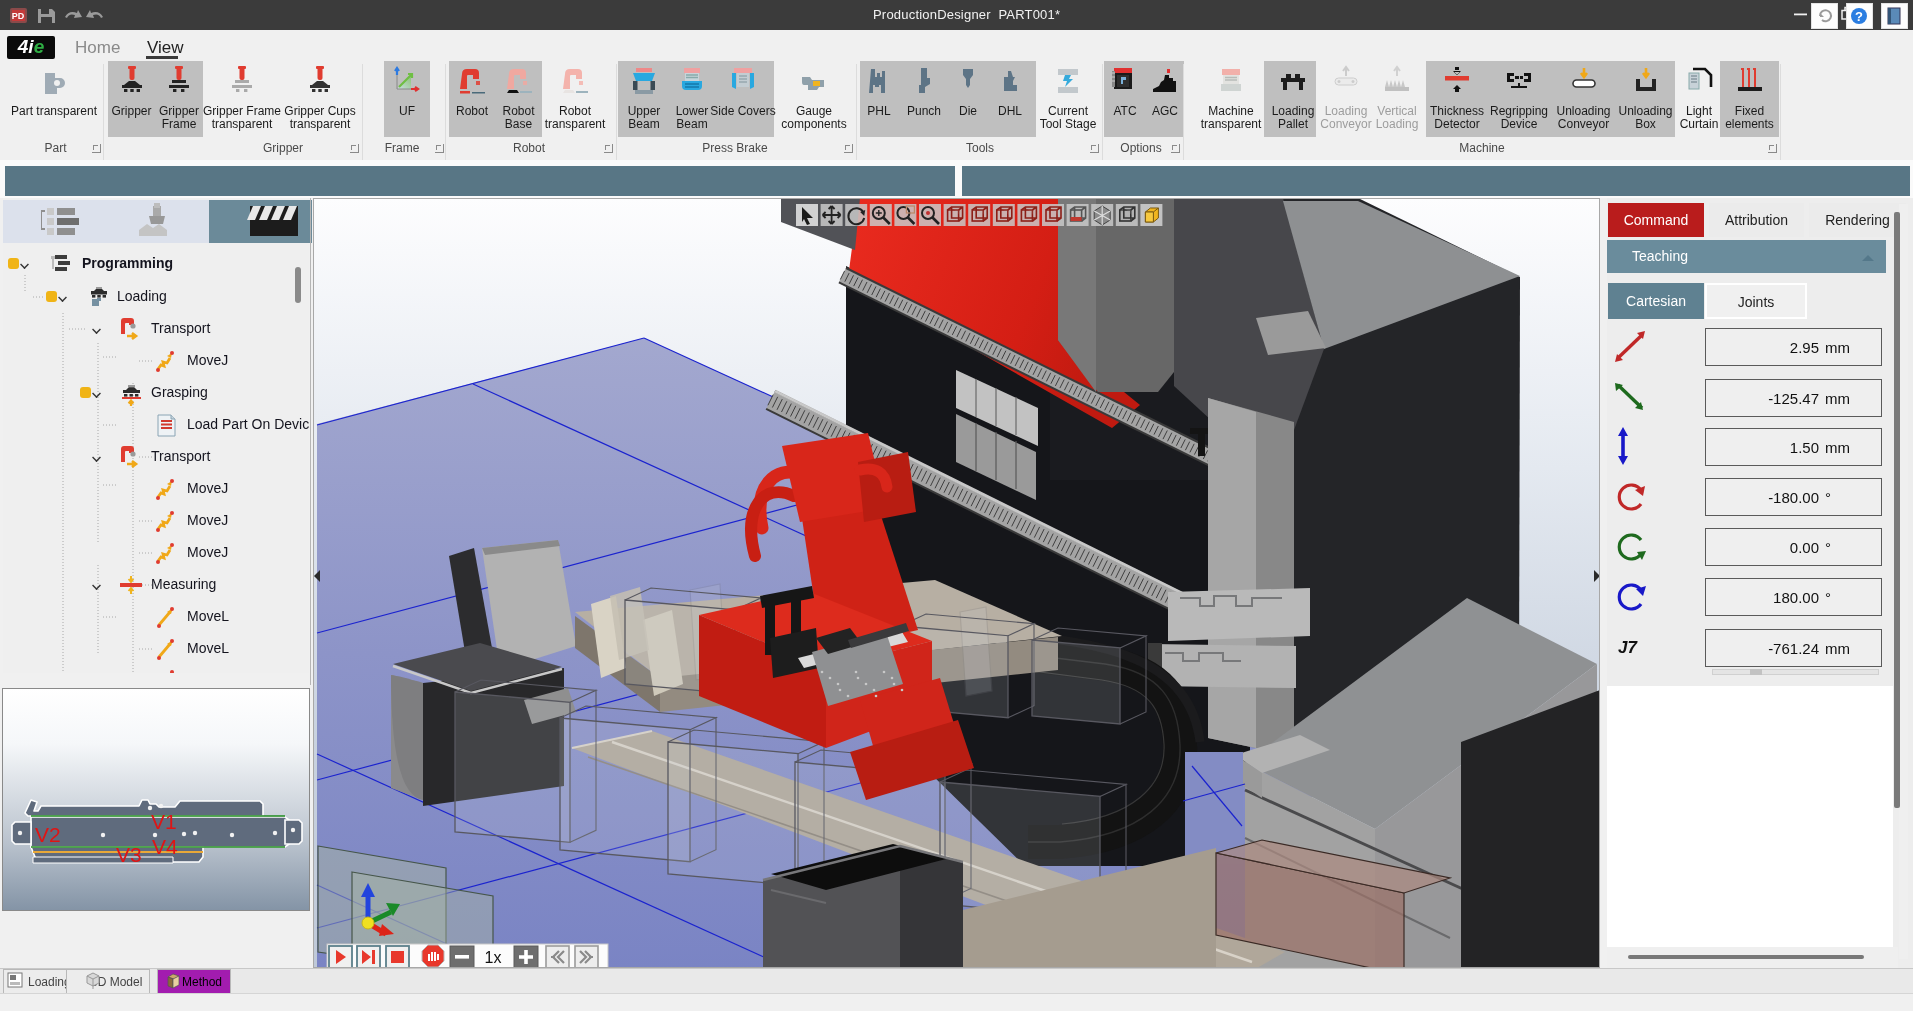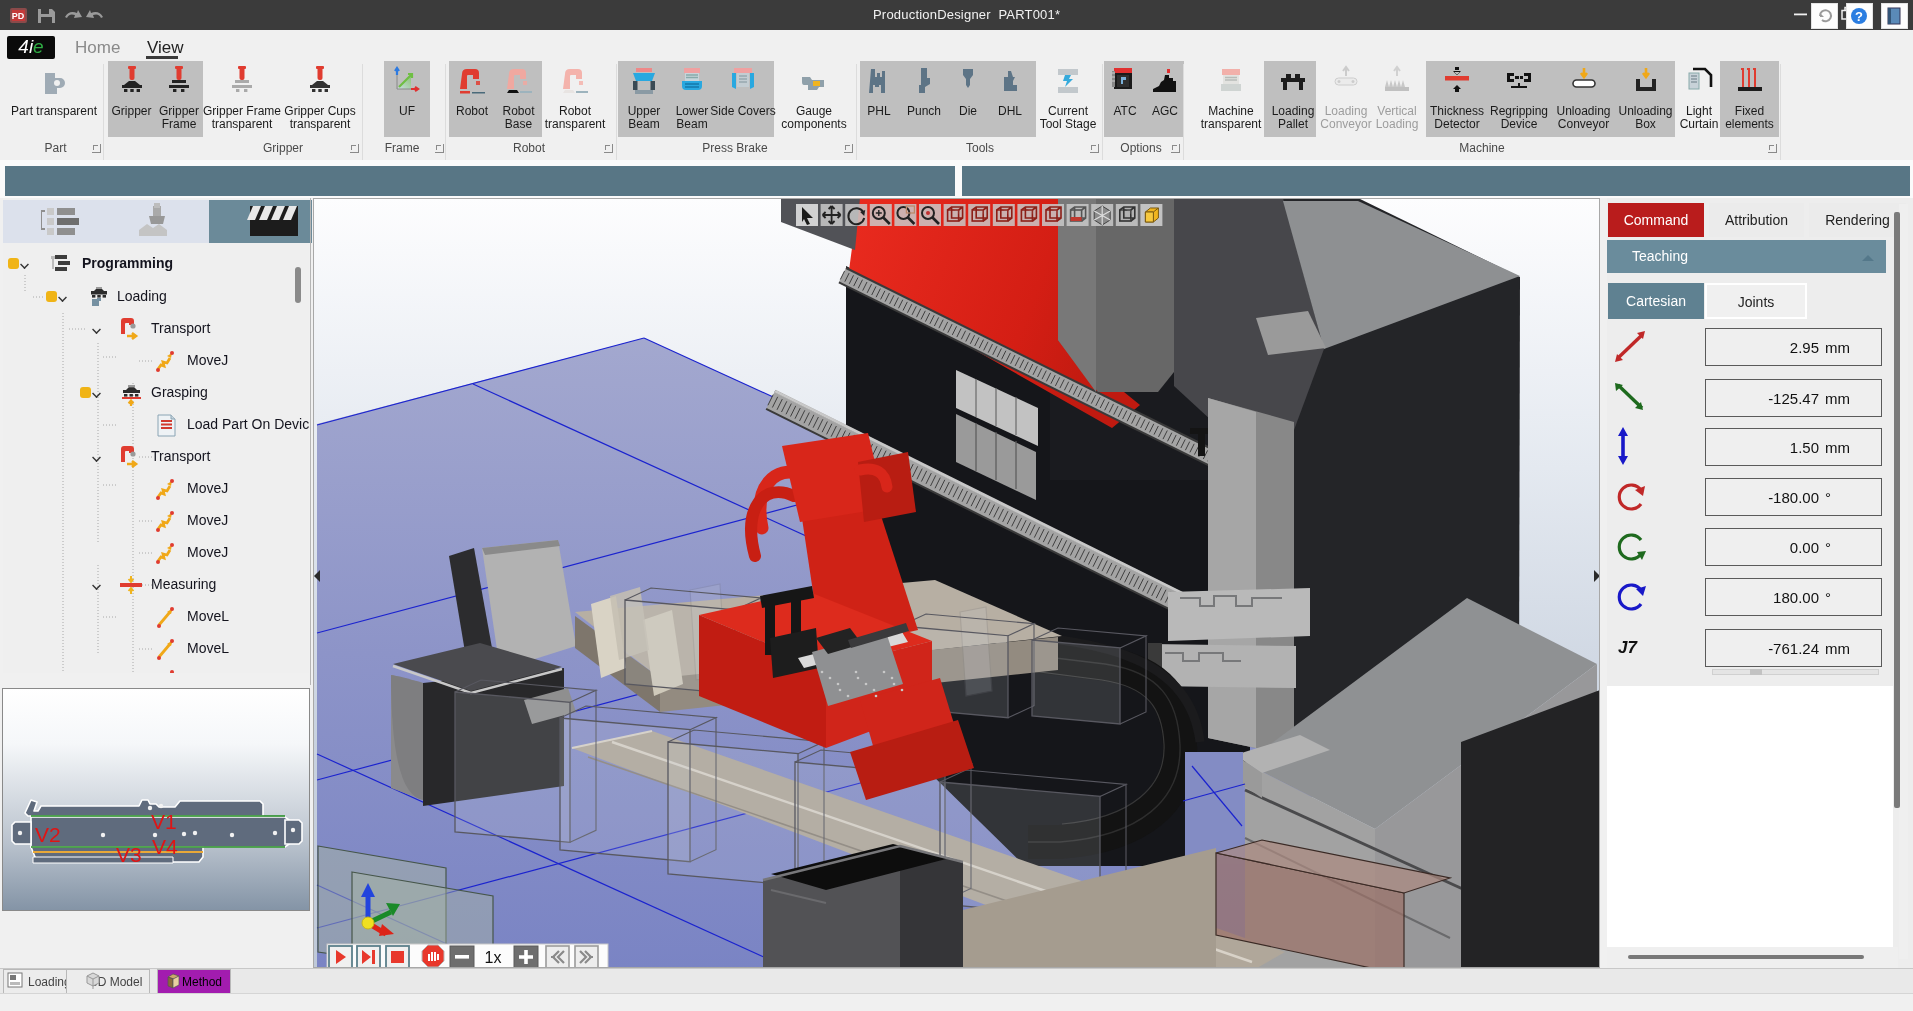--- a/index.html
+++ b/index.html
@@ -2,21 +2,21 @@
 <html><head><meta charset="utf-8">
 <style>
 *{margin:0;padding:0;box-sizing:border-box}
 html,body{width:1913px;height:1011px;overflow:hidden;font-family:"Liberation Sans",sans-serif;background:#f0f0f0}
 .a{position:absolute}
 .titlebar{left:0;top:0;width:1913px;height:30px;background:#3b3b3b}
 .ttl{color:#f2f2f2;font-size:13px;top:7px;left:873px;letter-spacing:.2px}
 .ribbon{left:0;top:30px;width:1913px;height:130px;background:#f0f0f0}
 .rtab{font-size:17px;color:#8a8a8a;top:38px}
 .rtab.sel{color:#222}
-.logo{left:7px;top:5px;width:48px;height:23px;background:#0a0a0a;color:#fff;font-weight:normal;font-style:italic;font-size:19px;text-align:center;line-height:22px;border-radius:2px}
+.logo{left:7px;top:5px;width:48px;height:23px;background:#0a0a0a;color:#fff;font-weight:bold;font-style:italic;font-size:19px;text-align:center;line-height:22px;border-radius:2px}
 .gsep{top:4px;width:1px;height:122px;background:#dcdcdc}
 .glabel{top:111px;font-size:12px;color:#4a4a4a;text-align:center}
 .launch{top:114px;width:9px;height:9px;border-right:1px solid #8a8a8a;border-bottom:1px solid #8a8a8a}
 .launch:before{content:"";position:absolute;right:2px;bottom:2px;width:4px;height:4px;border-top:1px solid #8a8a8a;border-left:1px solid #8a8a8a}
 .pressed{top:31px;height:76px;background:#bfbfbf}
 .rbtn{top:31px;height:76px;text-align:center;font-size:12px;color:#1b1b1b}
 .rbtn .lbl{position:absolute;left:50%;transform:translateX(-50%);top:44px;line-height:13px;white-space:nowrap}
 .rbtn.dis{color:#9d9d9d}
 .rbtn svg{position:absolute;top:4px;left:50%;margin-left:-16px}
 .topbtn{top:3px;width:27px;height:26px;background:#fdfdfd;border:1px solid #e3e3e3}

